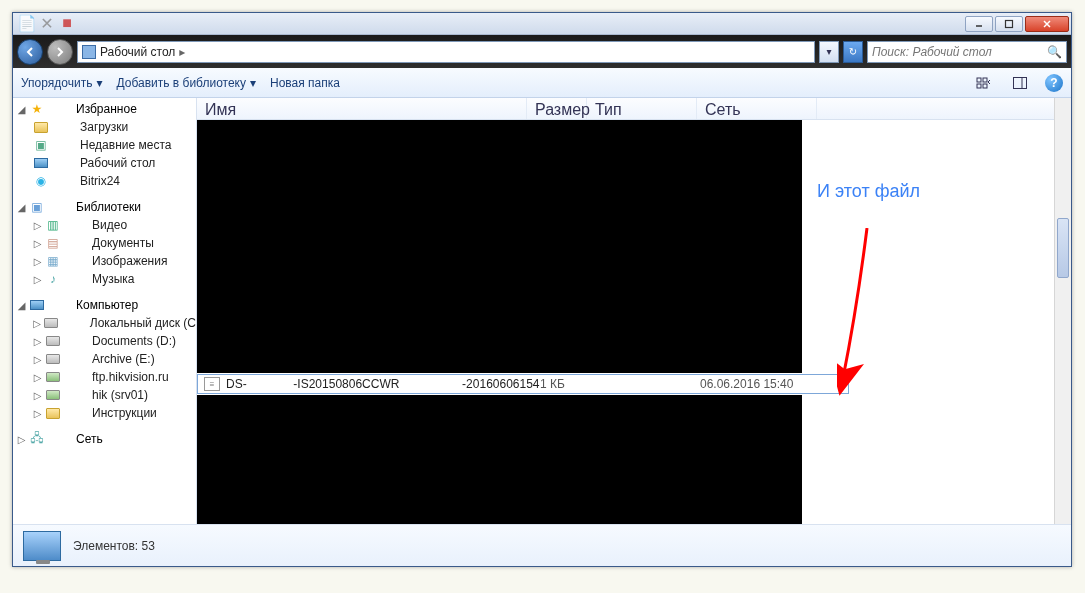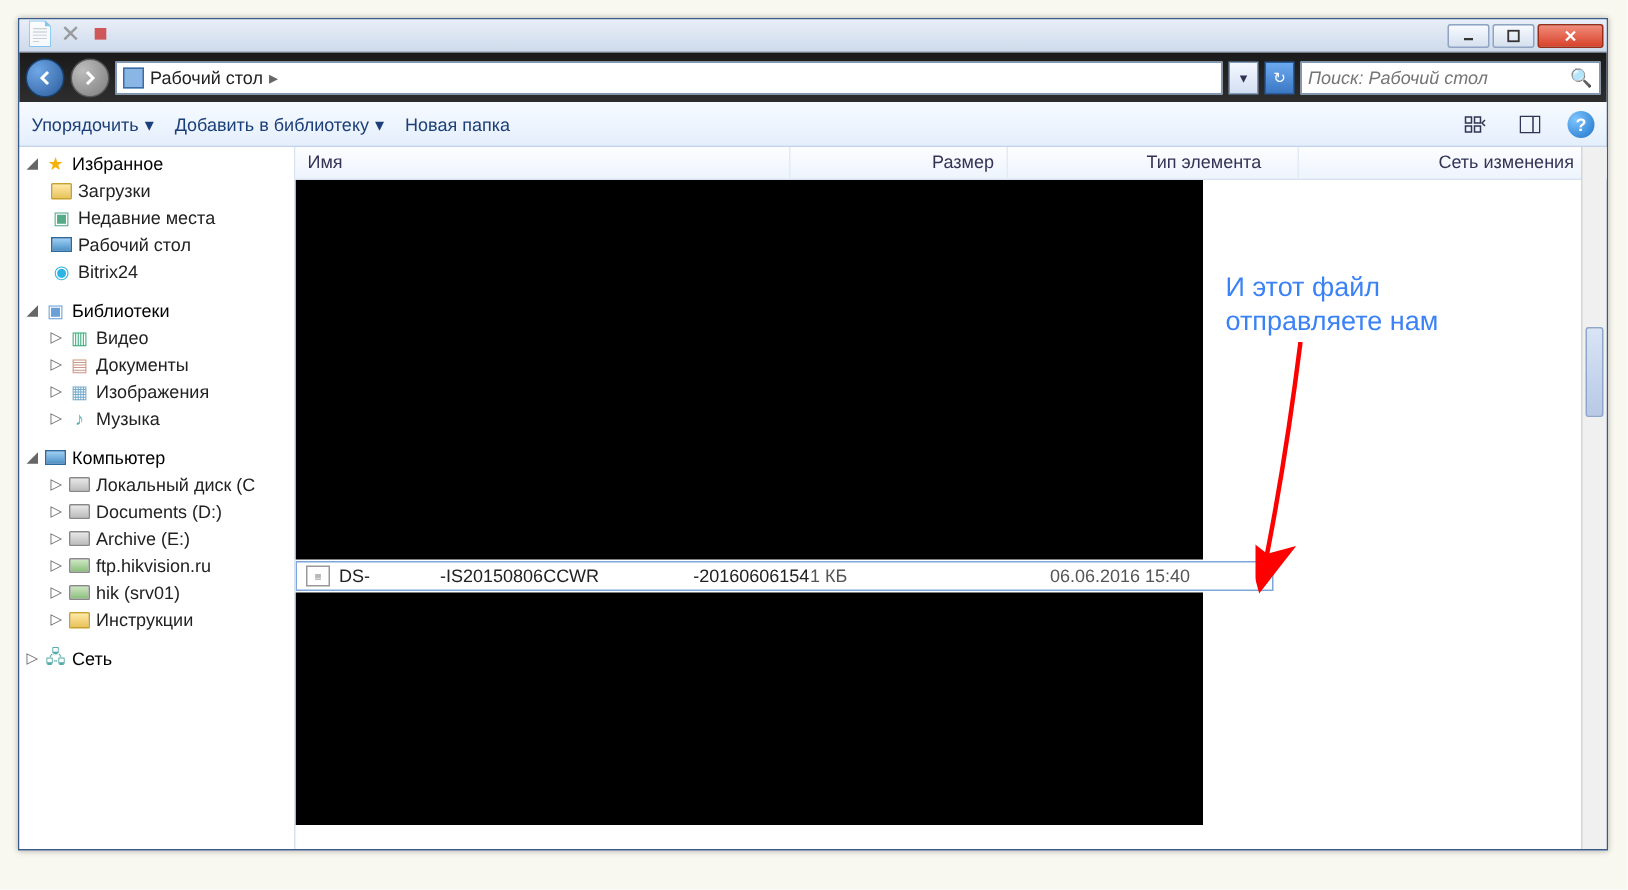--- a/index.html
+++ b/index.html
@@ -65,31 +65,31 @@
   .toolbar .help { width:18px; height:18px; border-radius:50%; background:radial-gradient(circle at 30% 30%, #7fc4ff,#1b74c9); color:#fff; font-weight:bold; font-size:12px; display:flex; align-items:center; justify-content:center; cursor:pointer;}
   .body { flex:1; display:flex; min-height:0; }
   .sidebar {
     width: 184px; border-right: 1px solid #d8e2f0; background:#fff;
     font-size: 12px; padding: 2px 0; overflow:hidden;
   }
   .group { margin-bottom: 8px; }
   .group .grow { display:flex; align-items:center; height:18px; padding-left:4px; gap:3px; cursor:pointer; white-space:nowrap; }
   .grow .tw { width:9px; text-align:center; color:#666; font-size:10px; }
   .grow .gicon { width:16px; height:14px; display:flex; align-items:center; justify-content:center; }
-  .grow .glabel { color:#222; }
+  .grow .glabel { color:#222;margin-left:28px; }
   .grow.head .glabel { color:#000; }
   .grow.sub { padding-left: 20px; }
   .star { color:#f5b20a; }
   .folder { width:14px; height:11px; background:linear-gradient(#ffe9a8,#e9c35a); border:1px solid #c8a22f; border-radius:1px; }
   .drive { width:14px; height:10px; background:linear-gradient(#e8e8e8,#bcbcbc); border:1px solid #888; border-radius:1px; }
   .monitor { width:14px; height:10px; background:linear-gradient(#9ecff5,#4d92c7); border:1px solid #2d6aa0; }
   .main { flex:1; display:flex; flex-direction:column; min-width:0; position:relative; }
   .colhdr {
     height: 22px; background: linear-gradient(#fcfdff,#eef4fd);
-    border-bottom: 1px solid #d8e2f0; display:flex; font-size:12px; color:#335;justify-content:space-between;
+    border-bottom: 1px solid #d8e2f0; display:flex; font-size:16px; color:#335;
   }
   .colhdr .col { padding: 3px 8px; border-right:1px solid #e3ebf6; cursor:pointer; }
   .c-name { width: 330px; }
   .c-size { width: 60px; text-align:right; }
   .c-type { width: 110px; }
   .c-date { width: 120px; }
   .filelist { flex:1; position:relative; overflow:hidden; }
   .redact { position:absolute; left:0; width:605px; background:#000; }
   .redact.top { top:0; height:253px; }
   .redact.bot { top:275px; height:155px; }
@@ -353,31 +353,34 @@
             <span>-201606061540.xml</span>
           </span>
           <span class="fsize">1 КБ</span>
           <span class="ftype">Документ XML</span>
           <span class="fdate">06.06.2016 15:40</span>
         </div>
         <div class="redact bot"></div>
 
         <div class="annotation">
           <div>И этот файл</div>
-          <div>отправляете нам</div>
         </div>
         <svg class="arrow" width="60" height="170">
           <defs>
             <marker id="ah" markerWidth="12" markerHeight="12" refX="6" refY="6" orient="auto">
               <path d="M0,0 L12,6 L0,12 L3,6 Z" fill="#ff0000"></path>
             </marker>
           </defs>
           <path d="M30,0 Q20,80 6,150" stroke="#ff0000" stroke-width="3" fill="none" marker-end="url(#ah)"></path>
         </svg>
       </div>
       <div class="scrollbar">
         <div class="thumb"></div>
       </div>
     </div>
   </div>
 
+  <div class="statusbar">
+    <div class="bigicon"></div>
+    <span>Элементов: 53</span>
+  </div>
 
 </div>
 
 </body></html>

